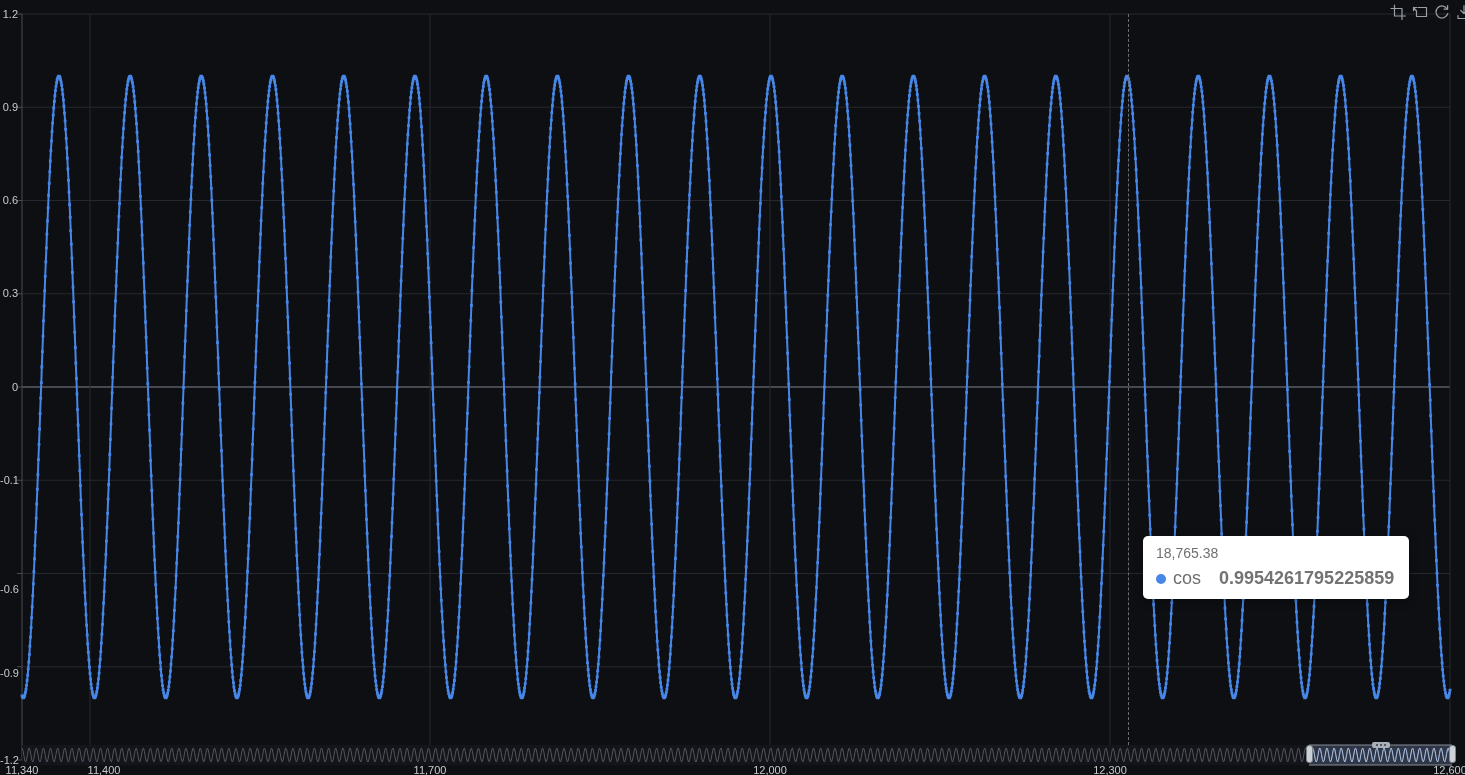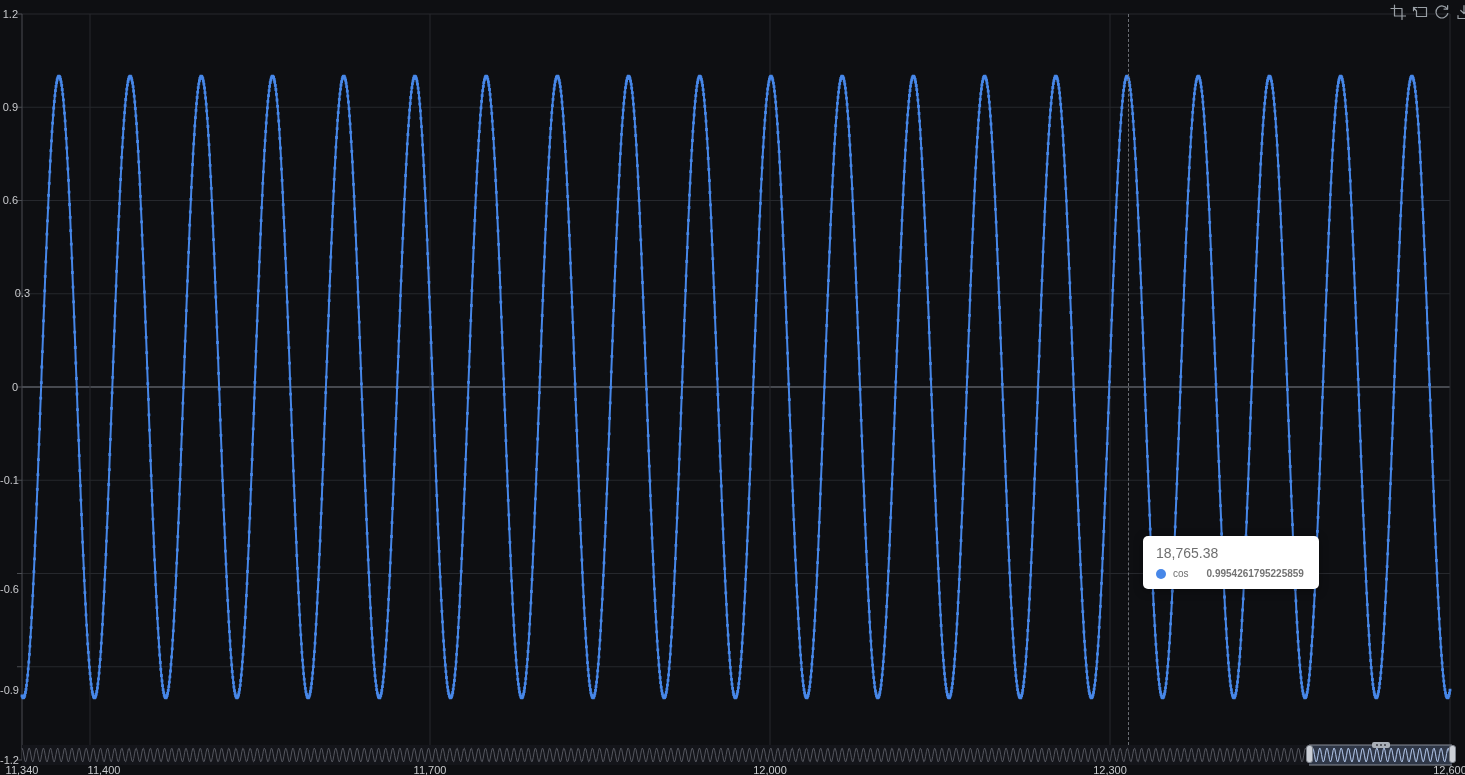--- a/index.html
+++ b/index.html
@@ -10,21 +10,21 @@
   .y-label{text-align:right;width:18px;}
   .x-label{transform:translateX(-50%);}
   
   .toolbar{position:absolute;top:3px;right:3px;display:flex;gap:5px;z-index:30;}
   .tool-btn{width:17px;height:17px;display:flex;align-items:center;justify-content:center;cursor:pointer;}
   .tool-btn svg{width:16px;height:16px;stroke:#9aa0a6;fill:none;stroke-width:1.2;stroke-linecap:round;stroke-linejoin:round;}
   
   .tooltip{position:absolute;left:1143px;top:536px;min-width:146px;background:#ffffff;border-radius:5px;
            padding:9px 15px 10px 13px;box-shadow:0 2px 10px rgba(0,0,0,.35);z-index:40;}
   .tooltip-title{color:#6f6f6f;font-size:14px;margin-bottom:7px;}
-  .tooltip-row{display:flex;align-items:center;font-size:10px;}
+  .tooltip-row{display:flex;align-items:center;font-size:18px;}
   .tooltip-dot{width:10px;height:10px;border-radius:50%;margin-right:7px;flex:0 0 auto;}
   .tooltip-series{color:#6f6f6f;margin-right:18px;}
   .tooltip-value{color:#737373;font-weight:bold;}
   
   .crosshair{position:absolute;top:14px;width:0;height:731px;border-left:1px dashed #6b6e74;z-index:5;}
   
   .dz-handle{position:absolute;width:7px;height:18px;background:#ccd0d7;border:1px solid #7e838c;
              border-radius:3px;box-sizing:border-box;z-index:25;cursor:ew-resize;}
   .dz-grip{position:absolute;width:18px;height:6px;background:#aab0b8;border-radius:2px;z-index:26;
            display:flex;align-items:center;justify-content:center;gap:2px;cursor:grab;}
@@ -70,25 +70,25 @@
       <rect x="1309" y="745" width="143" height="20" fill="rgba(120,145,190,0.28)"></rect>
       <path d="M22.00 748.00L22.89 750.06L23.79 755.03L24.68 759.98L25.57 762.00L26.47 759.90L27.36 754.91L28.26 749.98L29.15 748.00L30.04 750.14L30.94 755.15L31.83 760.06L32.73 762.00L33.62 759.81L34.51 754.79L35.41 749.90L36.30 748.00L37.19 750.23L38.09 755.26L38.98 760.14L39.88 761.99L40.77 759.73L41.66 754.68L42.56 749.82L43.45 748.01L44.34 750.32L45.24 755.38L46.13 760.22L47.02 761.99L47.92 759.64L48.81 754.56L49.71 749.74L50.60 748.02L51.49 750.41L52.39 755.50L53.28 760.30L54.17 761.98L55.07 759.55L55.96 754.44L56.86 749.66L57.75 748.02L58.64 750.49L59.54 755.62L60.43 760.38L61.33 761.97L62.22 759.46L63.11 754.32L64.01 749.59L64.90 748.04L65.79 750.59L66.69 755.73L67.58 760.45L68.47 761.96L69.37 759.37L70.26 754.21L71.16 749.51L72.05 748.05L72.94 750.68L73.84 755.85L74.73 760.52L75.63 761.94L76.52 759.28L77.41 754.09L78.31 749.44L79.20 748.06L80.09 750.77L80.99 755.97L81.88 760.60L82.78 761.93L83.67 759.18L84.56 753.97L85.46 749.37L86.35 748.08L87.24 750.86L88.14 756.08L89.03 760.67L89.92 761.91L90.82 759.09L91.71 753.86L92.61 749.30L93.50 748.10L94.39 750.96L95.29 756.20L96.18 760.73L97.08 761.89L97.97 758.99L98.86 753.74L99.76 749.23L100.65 748.12L101.54 751.06L102.44 756.32L103.33 760.80L104.22 761.87L105.12 758.89L106.01 753.63L106.91 749.17L107.80 748.14L108.69 751.15L109.59 756.43L110.48 760.87L111.38 761.85L112.27 758.80L113.16 753.51L114.06 749.10L114.95 748.17L115.84 751.25L116.74 756.55L117.63 760.93L118.53 761.82L119.42 758.70L120.31 753.40L121.21 749.04L122.10 748.19L122.99 751.35L123.89 756.66L124.78 760.99L125.67 761.79L126.57 758.60L127.46 753.28L128.36 748.98L129.25 748.22L130.14 751.45L131.04 756.78L131.93 761.05L132.82 761.76L133.72 758.49L134.61 753.17L135.51 748.92L136.40 748.25L137.29 751.56L138.19 756.89L139.08 761.11L139.97 761.73L140.87 758.39L141.76 753.05L142.66 748.86L143.55 748.28L144.44 751.66L145.34 757.00L146.23 761.17L147.13 761.70L148.02 758.29L148.91 752.94L149.81 748.81L150.70 748.32L151.59 751.76L152.49 757.11L153.38 761.22L154.28 761.66L155.17 758.18L156.06 752.83L156.96 748.75L157.85 748.35L158.74 751.87L159.64 757.23L160.53 761.27L161.43 761.63L162.32 758.08L163.21 752.72L164.11 748.70L165.00 748.39L165.89 751.97L166.79 757.34L167.68 761.32L168.57 761.59L169.47 757.97L170.36 752.61L171.26 748.65L172.15 748.43L173.04 752.08L173.94 757.45L174.83 761.37L175.72 761.55L176.62 757.87L177.51 752.50L178.41 748.60L179.30 748.47L180.19 752.19L181.09 757.56L181.98 761.42L182.88 761.50L183.77 757.76L184.66 752.39L185.56 748.55L186.45 748.52L187.34 752.30L188.24 757.67L189.13 761.47L190.03 761.46L190.92 757.65L191.81 752.28L192.71 748.51L193.60 748.56L194.49 752.41L195.39 757.78L196.28 761.51L197.18 761.41L198.07 757.54L198.96 752.17L199.86 748.47L200.75 748.61L201.64 752.51L202.54 757.88L203.43 761.55L204.32 761.37L205.22 757.43L206.11 752.06L207.01 748.43L207.90 748.66L208.79 752.63L209.69 757.99L210.58 761.59L211.47 761.32L212.37 757.32L213.26 751.96L214.16 748.39L215.05 748.71L215.94 752.74L216.84 758.10L217.73 761.63L218.63 761.26L219.52 757.21L220.41 751.85L221.31 748.35L222.20 748.76L223.09 752.85L223.99 758.20L224.88 761.67L225.78 761.21L226.67 757.10L227.56 751.75L228.46 748.31L229.35 748.82L230.24 752.96L231.14 758.31L232.03 761.70L232.93 761.16L233.82 756.98L234.71 751.64L235.61 748.28L236.50 748.87L237.39 753.07L238.29 758.41L239.18 761.74L240.07 761.10L240.97 756.87L241.86 751.54L242.76 748.25L243.65 748.93L244.54 753.19L245.44 758.51L246.33 761.77L247.22 761.04L248.12 756.76L249.01 751.44L249.91 748.22L250.80 748.99L251.69 753.30L252.59 758.61L253.48 761.80L254.38 760.98L255.27 756.64L256.16 751.34L257.06 748.19L257.95 749.05L258.84 753.41L259.74 758.71L260.63 761.82L261.52 760.92L262.42 756.53L263.31 751.24L264.21 748.16L265.10 749.11L265.99 753.53L266.89 758.81L267.78 761.85L268.68 760.85L269.57 756.41L270.46 751.14L271.36 748.14L272.25 749.18L273.14 753.65L274.04 758.91L274.93 761.87L275.82 760.79L276.72 756.30L277.61 751.04L278.51 748.12L279.40 749.24L280.29 753.76L281.19 759.01L282.08 761.89L282.98 760.72L283.87 756.18L284.76 750.94L285.66 748.10L286.55 749.31L287.44 753.88L288.34 759.10L289.23 761.91L290.13 760.65L291.02 756.07L291.91 750.85L292.81 748.08L293.70 749.38L294.59 753.99L295.49 759.20L296.38 761.93L297.27 760.58L298.17 755.95L299.06 750.75L299.96 748.06L300.85 749.45L301.74 754.11L302.64 759.29L303.53 761.95L304.43 760.51L305.32 755.83L306.21 750.66L307.11 748.05L308.00 749.52L308.89 754.23L309.79 759.38L310.68 761.96L311.57 760.44L312.47 755.71L313.36 750.57L314.26 748.03L315.15 749.60L316.04 754.34L316.94 759.48L317.83 761.97L318.73 760.36L319.62 755.60L320.51 750.48L321.41 748.02L322.30 749.67L323.19 754.46L324.09 759.57L324.98 761.98L325.88 760.29L326.77 755.48L327.66 750.39L328.56 748.01L329.45 749.75L330.34 754.58L331.24 759.65L332.13 761.99L333.02 760.21L333.92 755.36L334.81 750.30L335.71 748.01L336.60 749.83L337.49 754.70L338.39 759.74L339.28 761.99L340.18 760.13L341.07 755.25L341.96 750.22L342.86 748.00L343.75 749.91L344.64 754.81L345.54 759.83L346.43 762.00L347.32 760.05L348.22 755.13L349.11 750.13L350.01 748.00L350.90 749.99L351.79 754.93L352.69 759.91L353.58 762.00L354.48 759.97L355.37 755.01L356.26 750.05L357.16 748.00L358.05 750.07L358.94 755.05L359.84 759.99L360.73 762.00L361.63 759.88L362.52 754.89L363.41 749.96L364.31 748.00L365.20 750.16L366.09 755.17L366.99 760.08L367.88 762.00L368.77 759.80L369.67 754.77L370.56 749.88L371.46 748.00L372.35 750.24L373.24 755.28L374.14 760.16L375.03 761.99L375.93 759.71L376.82 754.66L377.71 749.80L378.61 748.01L379.50 750.33L380.39 755.40L381.29 760.24L382.18 761.99L383.07 759.62L383.97 754.54L384.86 749.73L385.76 748.02L386.65 750.42L387.54 755.52L388.44 760.31L389.33 761.98L390.23 759.54L391.12 754.42L392.01 749.65L392.91 748.03L393.80 750.51L394.69 755.64L395.59 760.39L396.48 761.97L397.38 759.45L398.27 754.30L399.16 749.57L400.06 748.04L400.95 750.60L401.84 755.75L402.74 760.46L403.63 761.96L404.52 759.35L405.42 754.19L406.31 749.50L407.21 748.05L408.10 750.69L408.99 755.87L409.89 760.54L410.78 761.94L411.68 759.26L412.57 754.07L413.46 749.43L414.36 748.07L415.25 750.79L416.14 755.99L417.04 760.61L417.93 761.93L418.82 759.17L419.72 753.95L420.61 749.36L421.51 748.08L422.40 750.88L423.29 756.10L424.19 760.68L425.08 761.91L425.98 759.07L426.87 753.84L427.76 749.29L428.66 748.10L429.55 750.98L430.44 756.22L431.34 760.74L432.23 761.89L433.13 758.98L434.02 753.72L434.91 749.22L435.81 748.12L436.70 751.07L437.59 756.34L438.49 760.81L439.38 761.87L440.27 758.88L441.17 753.61L442.06 749.16L442.96 748.15L443.85 751.17L444.74 756.45L445.64 760.88L446.53 761.84L447.43 758.78L448.32 753.49L449.21 749.09L450.11 748.17L451.00 751.27L451.89 756.57L452.79 760.94L453.68 761.82L454.57 758.68L455.47 753.38L456.36 749.03L457.26 748.20L458.15 751.37L459.04 756.68L459.94 761.00L460.83 761.79L461.73 758.58L462.62 753.26L463.51 748.97L464.41 748.23L465.30 751.47L466.19 756.79L467.09 761.06L467.98 761.76L468.88 758.48L469.77 753.15L470.66 748.91L471.56 748.26L472.45 751.57L473.34 756.91L474.24 761.12L475.13 761.73L476.02 758.37L476.92 753.04L477.81 748.85L478.71 748.29L479.60 751.68L480.49 757.02L481.39 761.17L482.28 761.69L483.18 758.27L484.07 752.92L484.96 748.80L485.86 748.32L486.75 751.78L487.64 757.13L488.54 761.23L489.43 761.66L490.32 758.17L491.22 752.81L492.11 748.74L493.01 748.36L493.90 751.89L494.79 757.24L495.69 761.28L496.58 761.62L497.48 758.06L498.37 752.70L499.26 748.69L500.16 748.40L501.05 751.99L501.94 757.36L502.84 761.33L503.73 761.58L504.63 757.95L505.52 752.59L506.41 748.64L507.31 748.44L508.20 752.10L509.09 757.47L509.99 761.38L510.88 761.54L511.77 757.85L512.67 752.48L513.56 748.59L514.46 748.48L515.35 752.21L516.24 757.58L517.14 761.43L518.03 761.50L518.92 757.74L519.82 752.37L520.71 748.55L521.61 748.52L522.50 752.31L523.39 757.69L524.29 761.48L525.18 761.45L526.08 757.63L526.97 752.26L527.86 748.50L528.76 748.57L529.65 752.42L530.54 757.79L531.44 761.52L532.33 761.41L533.23 757.52L534.12 752.15L535.01 748.46L535.91 748.62L536.80 752.53L537.69 757.90L538.59 761.56L539.48 761.36L540.38 757.41L541.27 752.05L542.16 748.42L543.06 748.67L543.95 752.64L544.84 758.01L545.74 761.60L546.63 761.31L547.52 757.30L548.42 751.94L549.31 748.38L550.21 748.72L551.10 752.75L551.99 758.11L552.89 761.64L553.78 761.26L554.67 757.19L555.57 751.83L556.46 748.34L557.36 748.77L558.25 752.87L559.14 758.22L560.04 761.68L560.93 761.20L561.83 757.08L562.72 751.73L563.61 748.31L564.51 748.83L565.40 752.98L566.29 758.32L567.19 761.71L568.08 761.15L568.98 756.96L569.87 751.63L570.76 748.27L571.66 748.88L572.55 753.09L573.44 758.43L574.34 761.74L575.23 761.09L576.13 756.85L577.02 751.52L577.91 748.24L578.81 748.94L579.70 753.21L580.59 758.53L581.49 761.77L582.38 761.03L583.27 756.74L584.17 751.42L585.06 748.21L585.96 749.00L586.85 753.32L587.74 758.63L588.64 761.80L589.53 760.97L590.42 756.62L591.32 751.32L592.21 748.18L593.11 749.06L594.00 753.43L594.89 758.73L595.79 761.83L596.68 760.91L597.58 756.51L598.47 751.22L599.36 748.16L600.26 749.12L601.15 753.55L602.04 758.83L602.94 761.85L603.83 760.84L604.73 756.39L605.62 751.12L606.51 748.13L607.41 749.19L608.30 753.66L609.19 758.93L610.09 761.88L610.98 760.78L611.88 756.28L612.77 751.02L613.66 748.11L614.56 749.25L615.45 753.78L616.34 759.02L617.24 761.90L618.13 760.71L619.02 756.16L619.92 750.93L620.81 748.09L621.71 749.32L622.60 753.90L623.49 759.12L624.39 761.92L625.28 760.64L626.17 756.05L627.07 750.83L627.96 748.07L628.86 749.39L629.75 754.01L630.64 759.21L631.54 761.93L632.43 760.57L633.33 755.93L634.22 750.74L635.11 748.06L636.01 749.46L636.90 754.13L637.79 759.31L638.69 761.95L639.58 760.50L640.48 755.81L641.37 750.65L642.26 748.04L643.16 749.54L644.05 754.25L644.94 759.40L645.84 761.96L646.73 760.43L647.63 755.70L648.52 750.56L649.41 748.03L650.31 749.61L651.20 754.36L652.09 759.49L652.99 761.97L653.88 760.35L654.77 755.58L655.67 750.46L656.56 748.02L657.46 749.69L658.35 754.48L659.24 759.58L660.14 761.98L661.03 760.27L661.92 755.46L662.82 750.38L663.71 748.01L664.61 749.76L665.50 754.60L666.39 759.67L667.29 761.99L668.18 760.20L669.08 755.34L669.97 750.29L670.86 748.01L671.76 749.84L672.65 754.72L673.54 759.76L674.44 762.00L675.33 760.12L676.23 755.23L677.12 750.20L678.01 748.00L678.91 749.92L679.80 754.83L680.69 759.84L681.59 762.00L682.48 760.04L683.38 755.11L684.27 750.12L685.16 748.00L686.06 750.01L686.95 754.95L687.84 759.93L688.74 762.00L689.63 759.95L690.52 754.99L691.42 750.03L692.31 748.00L693.21 750.09L694.10 755.07L694.99 760.01L695.89 762.00L696.78 759.87L697.67 754.87L698.57 749.95L699.46 748.00L700.36 750.17L701.25 755.19L702.14 760.09L703.04 762.00L703.93 759.78L704.83 754.76L705.72 749.87L706.61 748.01L707.51 750.26L708.40 755.30L709.29 760.17L710.19 761.99L711.08 759.70L711.98 754.64L712.87 749.79L713.76 748.01L714.66 750.35L715.55 755.42L716.44 760.25L717.34 761.99L718.23 759.61L719.13 754.52L720.02 749.71L720.91 748.02L721.81 750.43L722.70 755.54L723.59 760.33L724.49 761.98L725.38 759.52L726.27 754.40L727.17 749.64L728.06 748.03L728.96 750.52L729.85 755.66L730.74 760.40L731.64 761.97L732.53 759.43L733.42 754.29L734.32 749.56L735.21 748.04L736.11 750.62L737.00 755.77L737.89 760.48L738.79 761.95L739.68 759.34L740.58 754.17L741.47 749.49L742.36 748.05L743.26 750.71L744.15 755.89L745.04 760.55L745.94 761.94L746.83 759.25L747.73 754.05L748.62 749.42L749.51 748.07L750.41 750.80L751.30 756.01L752.19 760.62L753.09 761.92L753.98 759.15L754.88 753.94L755.77 749.35L756.66 748.09L757.56 750.90L758.45 756.12L759.34 760.69L760.24 761.90L761.13 759.06L762.02 753.82L762.92 749.28L763.81 748.11L764.71 750.99L765.60 756.24L766.49 760.76L767.39 761.88L768.28 758.96L769.17 753.70L770.07 749.21L770.96 748.13L771.86 751.09L772.75 756.35L773.64 760.82L774.54 761.86L775.43 758.86L776.33 753.59L777.22 749.15L778.11 748.15L779.01 751.19L779.90 756.47L780.79 760.89L781.69 761.84L782.58 758.76L783.48 753.47L784.37 749.08L785.26 748.18L786.16 751.29L787.05 756.58L787.94 760.95L788.84 761.81L789.73 758.66L790.63 753.36L791.52 749.02L792.41 748.20L793.31 751.39L794.20 756.70L795.09 761.01L795.99 761.78L796.88 758.56L797.77 753.24L798.67 748.96L799.56 748.23L800.46 751.49L801.35 756.81L802.24 761.07L803.14 761.75L804.03 758.46L804.92 753.13L805.82 748.90L806.71 748.26L807.61 751.59L808.50 756.93L809.39 761.13L810.29 761.72L811.18 758.36L812.08 753.02L812.97 748.84L813.86 748.30L814.76 751.69L815.65 757.04L816.54 761.18L817.44 761.69L818.33 758.25L819.23 752.90L820.12 748.79L821.01 748.33L821.91 751.80L822.80 757.15L823.69 761.24L824.59 761.65L825.48 758.15L826.38 752.79L827.27 748.74L828.16 748.37L829.06 751.90L829.95 757.26L830.84 761.29L831.74 761.61L832.63 758.04L833.52 752.68L834.42 748.68L835.31 748.41L836.21 752.01L837.10 757.37L837.99 761.34L838.89 761.57L839.78 757.94L840.67 752.57L841.57 748.63L842.46 748.45L843.36 752.12L844.25 757.48L845.14 761.39L846.04 761.53L846.93 757.83L847.83 752.46L848.72 748.59L849.61 748.49L850.51 752.22L851.40 757.59L852.29 761.44L853.19 761.49L854.08 757.72L854.98 752.35L855.87 748.54L856.76 748.53L857.66 752.33L858.55 757.70L859.44 761.48L860.34 761.45L861.23 757.61L862.13 752.24L863.02 748.50L863.91 748.58L864.81 752.44L865.70 757.81L866.59 761.53L867.49 761.40L868.38 757.50L869.27 752.13L870.17 748.45L871.06 748.63L871.96 752.55L872.85 757.92L873.74 761.57L874.64 761.35L875.53 757.39L876.42 752.03L877.32 748.41L878.21 748.68L879.11 752.66L880.00 758.03L880.89 761.61L881.79 761.30L882.68 757.28L883.58 751.92L884.47 748.37L885.36 748.73L886.26 752.77L887.15 758.13L888.04 761.65L888.94 761.25L889.83 757.17L890.73 751.82L891.62 748.34L892.51 748.78L893.41 752.89L894.30 758.24L895.19 761.68L896.09 761.19L896.98 757.06L897.88 751.71L898.77 748.30L899.66 748.83L900.56 753.00L901.45 758.34L902.34 761.72L903.24 761.14L904.13 756.95L905.02 751.61L905.92 748.27L906.81 748.89L907.71 753.11L908.60 758.44L909.49 761.75L910.39 761.08L911.28 756.83L912.17 751.51L913.07 748.24L913.96 748.95L914.86 753.22L915.75 758.55L916.64 761.78L917.54 761.02L918.43 756.72L919.33 751.40L920.22 748.21L921.11 749.01L922.01 753.34L922.90 758.65L923.79 761.81L924.69 760.96L925.58 756.60L926.48 751.30L927.37 748.18L928.26 749.07L929.16 753.45L930.05 758.75L930.94 761.83L931.84 760.90L932.73 756.49L933.63 751.20L934.52 748.15L935.41 749.13L936.31 753.57L937.20 758.84L938.09 761.86L938.99 760.83L939.88 756.37L940.77 751.11L941.67 748.13L942.56 749.20L943.46 753.68L944.35 758.94L945.24 761.88L946.14 760.77L947.03 756.26L947.92 751.01L948.82 748.11L949.71 749.27L950.61 753.80L951.50 759.04L952.39 761.90L953.29 760.70L954.18 756.14L955.08 750.91L955.97 748.09L956.86 749.33L957.76 753.92L958.65 759.13L959.54 761.92L960.44 760.63L961.33 756.03L962.23 750.82L963.12 748.07L964.01 749.40L964.91 754.03L965.80 759.23L966.69 761.94L967.59 760.56L968.48 755.91L969.38 750.72L970.27 748.06L971.16 749.48L972.06 754.15L972.95 759.32L973.84 761.95L974.74 760.49L975.63 755.79L976.52 750.63L977.42 748.04L978.31 749.55L979.21 754.27L980.10 759.41L980.99 761.96L981.89 760.41L982.78 755.68L983.67 750.54L984.57 748.03L985.46 749.62L986.36 754.38L987.25 759.51L988.14 761.98L989.04 760.34L989.93 755.56L990.83 750.45L991.72 748.02L992.61 749.70L993.51 754.50L994.40 759.59L995.29 761.98L996.19 760.26L997.08 755.44L997.98 750.36L998.87 748.01L999.76 749.78L1000.66 754.62L1001.55 759.68L1002.44 761.99L1003.34 760.18L1004.23 755.32L1005.13 750.27L1006.02 748.01L1006.91 749.86L1007.81 754.73L1008.70 759.77L1009.59 762.00L1010.49 760.10L1011.38 755.21L1012.27 750.19L1013.17 748.00L1014.06 749.94L1014.96 754.85L1015.85 759.86L1016.74 762.00L1017.64 760.02L1018.53 755.09L1019.42 750.10L1020.32 748.00L1021.21 750.02L1022.11 754.97L1023.00 759.94L1023.89 762.00L1024.79 759.94L1025.68 754.97L1026.58 750.02L1027.47 748.00L1028.36 750.10L1029.26 755.09L1030.15 760.02L1031.04 762.00L1031.94 759.86L1032.83 754.85L1033.72 749.94L1034.62 748.00L1035.51 750.19L1036.41 755.21L1037.30 760.10L1038.19 762.00L1039.09 759.77L1039.98 754.74L1040.88 749.86L1041.77 748.01L1042.66 750.27L1043.56 755.32L1044.45 760.18L1045.34 761.99L1046.24 759.68L1047.13 754.62L1048.03 749.78L1048.92 748.01L1049.81 750.36L1050.71 755.44L1051.60 760.26L1052.49 761.98L1053.39 759.59L1054.28 754.50L1055.17 749.70L1056.07 748.02L1056.96 750.45L1057.86 755.56L1058.75 760.34L1059.64 761.98L1060.54 759.51L1061.43 754.38L1062.33 749.62L1063.22 748.03L1064.11 750.54L1065.01 755.68L1065.90 760.41L1066.79 761.96L1067.69 759.41L1068.58 754.27L1069.47 749.55L1070.37 748.04L1071.26 750.63L1072.16 755.79L1073.05 760.49L1073.94 761.95L1074.84 759.32L1075.73 754.15L1076.63 749.48L1077.52 748.06L1078.41 750.72L1079.31 755.91L1080.20 760.56L1081.09 761.94L1081.99 759.23L1082.88 754.03L1083.78 749.40L1084.67 748.07L1085.56 750.82L1086.46 756.03L1087.35 760.63L1088.24 761.92L1089.14 759.14L1090.03 753.92L1090.92 749.33L1091.82 748.09L1092.71 750.91L1093.61 756.14L1094.50 760.70L1095.39 761.90L1096.29 759.04L1097.18 753.80L1098.08 749.27L1098.97 748.11L1099.86 751.01L1100.76 756.26L1101.65 760.77L1102.54 761.88L1103.44 758.94L1104.33 753.68L1105.22 749.20L1106.12 748.13L1107.01 751.11L1107.91 756.37L1108.80 760.83L1109.69 761.86L1110.59 758.85L1111.48 753.57L1112.38 749.13L1113.27 748.15L1114.16 751.20L1115.06 756.49L1115.95 760.90L1116.84 761.83L1117.74 758.75L1118.63 753.45L1119.53 749.07L1120.42 748.18L1121.31 751.30L1122.21 756.60L1123.10 760.96L1123.99 761.81L1124.89 758.65L1125.78 753.34L1126.67 749.01L1127.57 748.21L1128.46 751.40L1129.36 756.72L1130.25 761.02L1131.14 761.78L1132.04 758.55L1132.93 753.22L1133.83 748.95L1134.72 748.24L1135.61 751.51L1136.51 756.83L1137.40 761.08L1138.29 761.75L1139.19 758.44L1140.08 753.11L1140.97 748.89L1141.87 748.27L1142.76 751.61L1143.66 756.95L1144.55 761.14L1145.44 761.72L1146.34 758.34L1147.23 753.00L1148.13 748.83L1149.02 748.30L1149.91 751.71L1150.81 757.06L1151.70 761.19L1152.59 761.68L1153.49 758.24L1154.38 752.89L1155.28 748.78L1156.17 748.34L1157.06 751.82L1157.96 757.17L1158.85 761.25L1159.74 761.65L1160.64 758.13L1161.53 752.77L1162.42 748.73L1163.32 748.37L1164.21 751.92L1165.11 757.28L1166.00 761.30L1166.89 761.61L1167.79 758.03L1168.68 752.66L1169.58 748.68L1170.47 748.41L1171.36 752.03L1172.26 757.39L1173.15 761.35L1174.04 761.57L1174.94 757.92L1175.83 752.55L1176.72 748.63L1177.62 748.45L1178.51 752.13L1179.41 757.50L1180.30 761.40L1181.19 761.53L1182.09 757.81L1182.98 752.44L1183.88 748.58L1184.77 748.49L1185.66 752.24L1186.56 757.61L1187.45 761.45L1188.34 761.48L1189.24 757.70L1190.13 752.33L1191.03 748.53L1191.92 748.54L1192.81 752.35L1193.71 757.72L1194.60 761.49L1195.49 761.44L1196.39 757.60L1197.28 752.22L1198.17 748.49L1199.07 748.59L1199.96 752.46L1200.86 757.83L1201.75 761.53L1202.64 761.39L1203.54 757.49L1204.43 752.12L1205.33 748.45L1206.22 748.63L1207.11 752.57L1208.01 757.94L1208.90 761.57L1209.79 761.34L1210.69 757.37L1211.58 752.01L1212.47 748.41L1213.37 748.68L1214.26 752.68L1215.16 758.04L1216.05 761.61L1216.94 761.29L1217.84 757.26L1218.73 751.90L1219.63 748.37L1220.52 748.74L1221.41 752.79L1222.31 758.15L1223.20 761.65L1224.09 761.24L1224.99 757.15L1225.88 751.80L1226.78 748.33L1227.67 748.79L1228.56 752.90L1229.46 758.25L1230.35 761.69L1231.24 761.18L1232.14 757.04L1233.03 751.69L1233.92 748.30L1234.82 748.84L1235.71 753.02L1236.61 758.36L1237.50 761.72L1238.39 761.13L1239.29 756.93L1240.18 751.59L1241.08 748.26L1241.97 748.90L1242.86 753.13L1243.76 758.46L1244.65 761.75L1245.54 761.07L1246.44 756.81L1247.33 751.49L1248.22 748.23L1249.12 748.96L1250.01 753.24L1250.91 758.56L1251.80 761.78L1252.69 761.01L1253.59 756.70L1254.48 751.39L1255.38 748.20L1256.27 749.02L1257.16 753.36L1258.06 758.66L1258.95 761.81L1259.84 760.95L1260.74 756.59L1261.63 751.29L1262.53 748.18L1263.42 749.08L1264.31 753.47L1265.21 758.76L1266.10 761.84L1266.99 760.89L1267.89 756.47L1268.78 751.19L1269.67 748.15L1270.57 749.15L1271.46 753.59L1272.36 758.86L1273.25 761.86L1274.14 760.82L1275.04 756.36L1275.93 751.09L1276.83 748.13L1277.72 749.21L1278.61 753.70L1279.51 758.96L1280.40 761.88L1281.29 760.76L1282.19 756.24L1283.08 750.99L1283.97 748.11L1284.87 749.28L1285.76 753.82L1286.66 759.06L1287.55 761.90L1288.44 760.69L1289.34 756.12L1290.23 750.90L1291.13 748.09L1292.02 749.35L1292.91 753.93L1293.81 759.15L1294.70 761.92L1295.59 760.62L1296.49 756.01L1297.38 750.80L1298.28 748.07L1299.17 749.42L1300.06 754.05L1300.96 759.24L1301.85 761.94L1302.74 760.55L1303.64 755.89L1304.53 750.71L1305.42 748.05L1306.32 749.49L1307.21 754.17L1308.11 759.34L1309.00 761.95L1309.89 760.48L1310.79 755.77L1311.68 750.62L1312.58 748.04L1313.47 749.56L1314.36 754.28L1315.26 759.43L1316.15 761.97L1317.04 760.40L1317.94 755.66L1318.83 750.52L1319.72 748.03L1320.62 749.64L1321.51 754.40L1322.41 759.52L1323.30 761.98L1324.19 760.33L1325.09 755.54L1325.98 750.44L1326.88 748.02L1327.77 749.71L1328.66 754.52L1329.56 759.61L1330.45 761.99L1331.34 760.25L1332.24 755.42L1333.13 750.35L1334.03 748.01L1334.92 749.79L1335.81 754.64L1336.71 759.70L1337.60 761.99L1338.49 760.17L1339.39 755.30L1340.28 750.26L1341.17 748.01L1342.07 749.87L1342.96 754.75L1343.86 759.78L1344.75 762.00L1345.64 760.09L1346.54 755.19L1347.43 750.17L1348.33 748.00L1349.22 749.95L1350.11 754.87L1351.01 759.87L1351.90 762.00L1352.79 760.01L1353.69 755.07L1354.58 750.09L1355.47 748.00L1356.37 750.03L1357.26 754.99L1358.16 759.95L1359.05 762.00L1359.94 759.93L1360.84 754.95L1361.73 750.01L1362.63 748.00L1363.52 750.12L1364.41 755.11L1365.31 760.04L1366.20 762.00L1367.09 759.84L1367.99 754.83L1368.88 749.92L1369.78 748.00L1370.67 750.20L1371.56 755.23L1372.46 760.12L1373.35 762.00L1374.24 759.76L1375.14 754.72L1376.03 749.84L1376.92 748.01L1377.82 750.29L1378.71 755.34L1379.61 760.20L1380.50 761.99L1381.39 759.67L1382.29 754.60L1383.18 749.76L1384.08 748.01L1384.97 750.38L1385.86 755.46L1386.76 760.27L1387.65 761.98L1388.54 759.58L1389.44 754.48L1390.33 749.69L1391.22 748.02L1392.12 750.46L1393.01 755.58L1393.91 760.35L1394.80 761.97L1395.69 759.49L1396.59 754.36L1397.48 749.61L1398.38 748.03L1399.27 750.55L1400.16 755.69L1401.06 760.43L1401.95 761.96L1402.84 759.40L1403.74 754.25L1404.63 749.54L1405.53 748.04L1406.42 750.65L1407.31 755.81L1408.21 760.50L1409.10 761.95L1409.99 759.31L1410.89 754.13L1411.78 749.46L1412.67 748.06L1413.57 750.74L1414.46 755.93L1415.36 760.57L1416.25 761.93L1417.14 759.21L1418.04 754.01L1418.93 749.39L1419.83 748.07L1420.72 750.83L1421.61 756.05L1422.51 760.64L1423.40 761.92L1424.29 759.12L1425.19 753.90L1426.08 749.32L1426.97 748.09L1427.87 750.93L1428.76 756.16L1429.66 760.71L1430.55 761.90L1431.44 759.02L1432.34 753.78L1433.23 749.26L1434.13 748.11L1435.02 751.02L1435.91 756.28L1436.81 760.78L1437.70 761.88L1438.59 758.93L1439.49 753.66L1440.38 749.19L1441.28 748.13L1442.17 751.12L1443.06 756.39L1443.96 760.84L1444.85 761.85L1445.74 758.83L1446.64 753.55L1447.53 749.12L1448.42 748.16L1449.32 751.22L1450.21 756.51L1451.11 760.91L1452.00 761.83" stroke="#a7bcdf" stroke-width="1" fill="none" clip-path="url(#selclip)"></path>
       <line x1="1309" y1="745" x2="1452" y2="745" stroke="#888d96" stroke-width="1"></line>
       <line x1="1309" y1="765" x2="1452" y2="765" stroke="#888d96" stroke-width="1"></line>
     </svg>
 
   <div id="labels">
       <div class="tick-label y-label" style="left: 0px; top: 8.5px;">1.2</div>
       <div class="tick-label y-label" style="left: 0px; top: 101.75px;">0.9</div>
       <div class="tick-label y-label" style="left: 0px; top: 195px;">0.6</div>
-      <div class="tick-label y-label" style="left: 12px; top: 288.25px;">0.3</div>
+      <div class="tick-label y-label" style="left: 0px; top: 288.25px;">0.3</div>
       <div class="tick-label y-label" style="left: 0px; top: 381.5px;">0</div>
       <div class="tick-label y-label" style="left: 0px; top: 474.75px;">-0.1</div>
       <div class="tick-label y-label" style="left: 0px; top: 568px; margin-top: 16px;">-0.6</div>
-      <div class="tick-label y-label" style="left: 0px; top: 685px;">-0.9</div>
+      <div class="tick-label y-label" style="left: 0px; top: 668px;">-0.9</div>
       <div class="tick-label y-label" style="left: 0px; top: 754.5px;">-1.2</div>
       <div class="tick-label x-label" style="left: 22px; top: 765px;">11,340</div>
       <div class="tick-label x-label" style="left: 96px; top: 765px; margin-left: 8px;">11,400</div>
       <div class="tick-label x-label" style="left: 430px; top: 765px;">11,700</div>
       <div class="tick-label x-label" style="left: 770px; top: 765px;">12,000</div>
       <div class="tick-label x-label" style="left: 1110px; top: 765px;">12,300</div>
       <div class="tick-label x-label" style="left: 1450px; top: 765px;">12,600</div>
     </div>
 
   <div class="crosshair" id="crosshair" style="left: 1128.13px;"></div>

